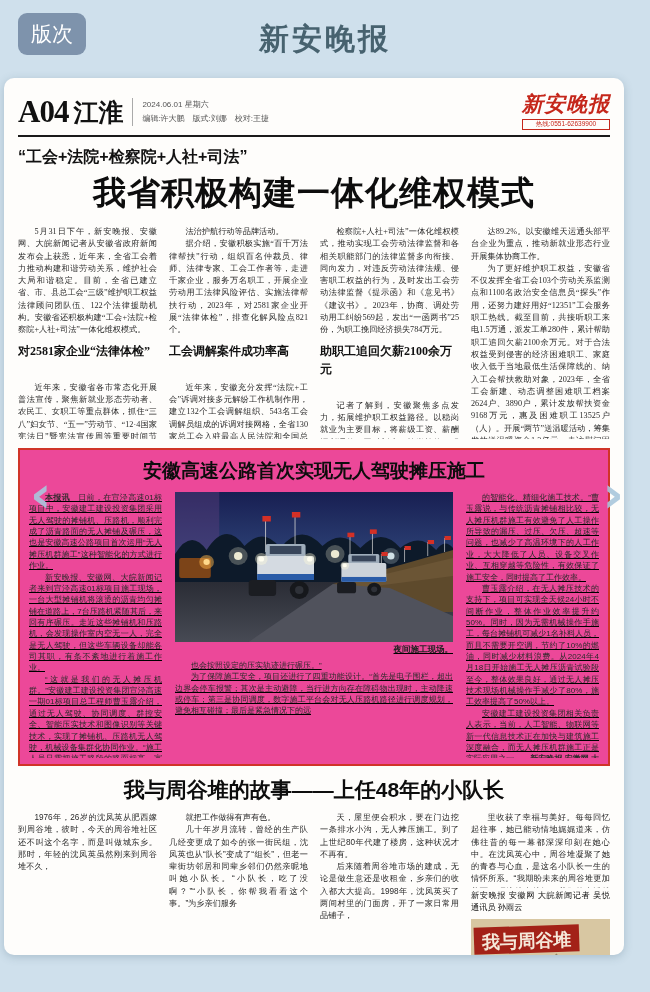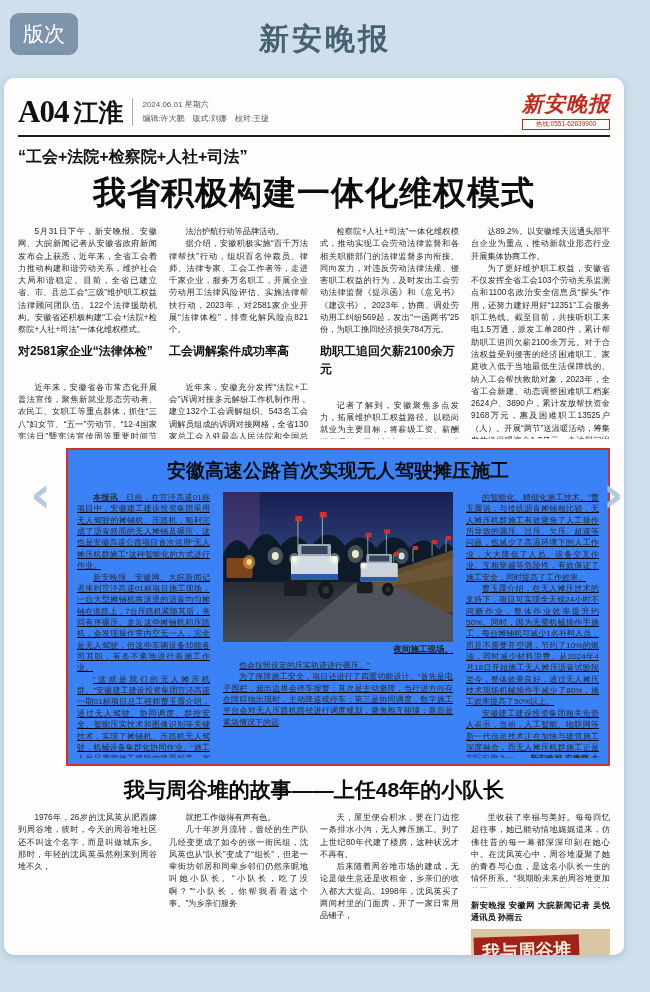--- a/index.html
+++ b/index.html
@@ -6,21 +6,21 @@
   html,body { margin:0; padding:0; }
   body {
     width:650px; height:992px;
     background:#cfe0ec;
     font-family:"Liberation Sans","DejaVu Sans",sans-serif;
     position:relative; overflow:hidden;
   }
   
   .app-header { height:78px; position:relative; display:flex; align-items:center; justify-content:center; }
   .edition-btn {
-    position:absolute; left:10px; top:13px;
+    position:absolute; left:18px; top:13px;
     background:#7e93ac; color:#fff; border:none;
     font-size:21px; padding:7px 13px; border-radius:9px;
     font-family:inherit; cursor:pointer;
   }
   .app-title { font-size:30px; font-weight:bold; color:#47626f; letter-spacing:3px; }
 
   
   .page-card {
     position:absolute; left:4px; top:78px; width:620px; height:877px;
     background:#fefdfb; border-radius:10px;
@@ -38,45 +38,45 @@
   .mast-logo { text-align:center; }
   .logo-text { color:#c5271b; font-size:21px; font-weight:900;
     font-family:"Liberation Serif","DejaVu Serif",serif; font-style:italic; letter-spacing:1px; }
   .logo-hotline { border:1px solid #c5271b; color:#c5271b; font-size:6.5px; padding:0 3px; margin-top:1px; }
 
   
   .kicker { text-align:left; font-size:16px; font-weight:bold; color:#111; margin:10px 0 3px; }
   .headline-1 { text-align:center; font-size:33px; font-weight:900; color:#0d0d0d; margin:0 0 10px; letter-spacing:1px; }
   .cols4 { display:flex; gap:12px; }
   .ncol { flex:1 1 0; font-size:8.2px; line-height:1.5; text-align:justify; color:#2a2a2a; }
-  .cols-top { height:213px; overflow:hidden; }
+  .cols-top { height:213px; overflow:hidden;font-family:Liberation Serif, serif; }
   .ncol p { margin:0; text-indent:2em; }
   .subhead { font-size:12px; font-weight:bold; text-align:left; color:#111; margin:5px 0 22px; }
 
   
-  .feature { border:2.5px solid #d03428; margin-top:9px; padding:7px 9px 6px; position:relative; background:#3b82f6;margin-left:48px; }
+  .feature { border:2.5px solid #d03428; margin-top:9px; padding:7px 9px 6px; position:relative; background:#ec4899; }
   .feature-headline { text-align:center; font-size:19px; font-weight:900; color:#0d0d0d; margin:1px 0 8px; }
   .feature-body { display:flex; gap:13px;text-decoration:underline; }
   .f-side { width:133px; flex:none; font-size:8px; line-height:1.42; text-align:justify; color:#2a2a2a; height:266px; overflow:hidden; }
   .f-side p { margin:0; text-indent:2em; }
   .f-center { flex:1 1 auto; min-width:0; }
   .photo-wrap { width:100%; height:150px; background:#141b40; overflow:hidden; }
   .photo-wrap svg { display:block; width:100%; height:100%; }
   .caption { text-align:right; font-size:8.5px; font-weight:bold; color:#222; margin:2px 0 4px; }
   .f-center-cols { display:flex; gap:9px; height:98px; overflow:hidden; }
   .f-cc { flex:1 1 0; font-size:8px; line-height:1.42; text-align:justify; color:#2a2a2a; }
   .f-cc p { margin:0; text-indent:2em; }
   .lead-tag { font-weight:bold; }
   .inline-byline { font-weight:bold; }
 
   
   .story-headline { text-align:center; font-size:21px; font-weight:900; color:#0d0d0d; margin:10px 0 8px; }
   .cols-story { height:172px; overflow:hidden; }
   .story-c4-text { max-height:76px; overflow:hidden; }
-  .story-byline { font-weight:bold; font-size:8.2px; margin-top:12px; color:#111; }
+  .story-byline { font-weight:normal; font-size:8.2px; margin-top:2px; color:#111; }
   .seal { width:100%; height:66px; margin-top:4px; }
   .seal svg { display:block; width:100%; height:100%; }
 
   
   .chev {
     position:absolute; top:468px; font-size:52px; line-height:1;
     color:#a9c7dd; opacity:.9; font-weight:bold; cursor:pointer;
     z-index:9; user-select:none; font-family:"DejaVu Sans",sans-serif;
   }
   .chev-left { left:30px; }

